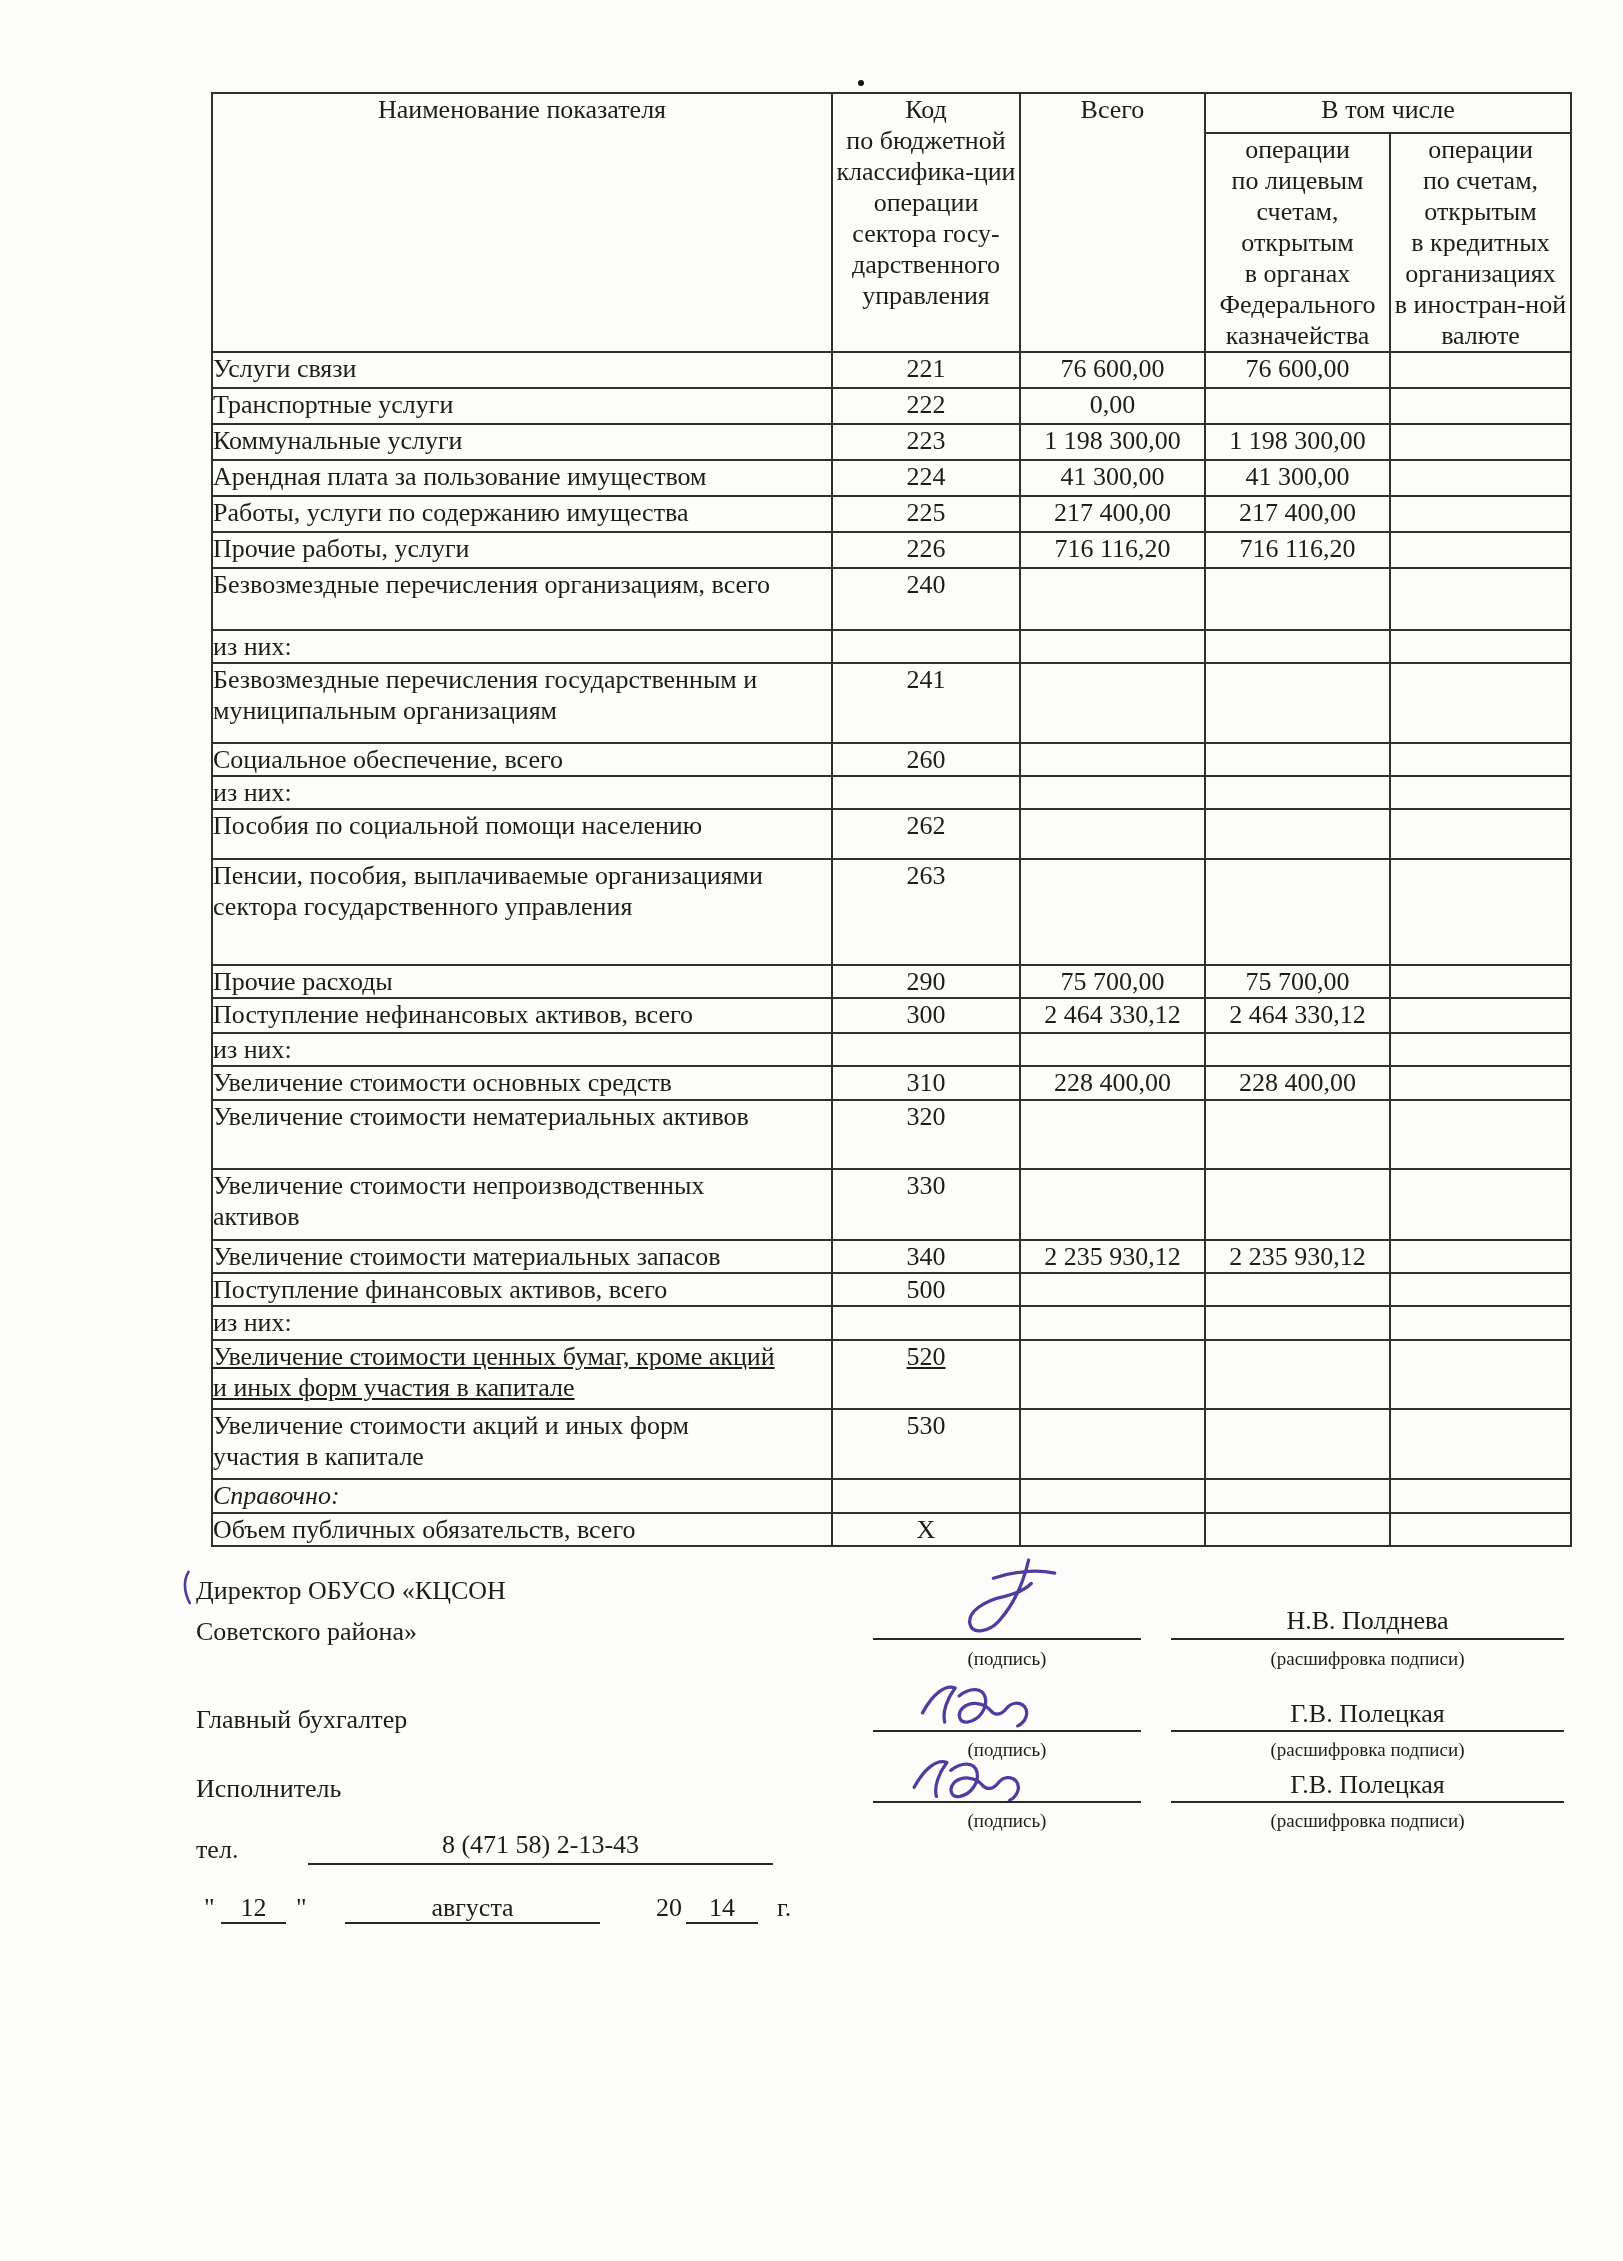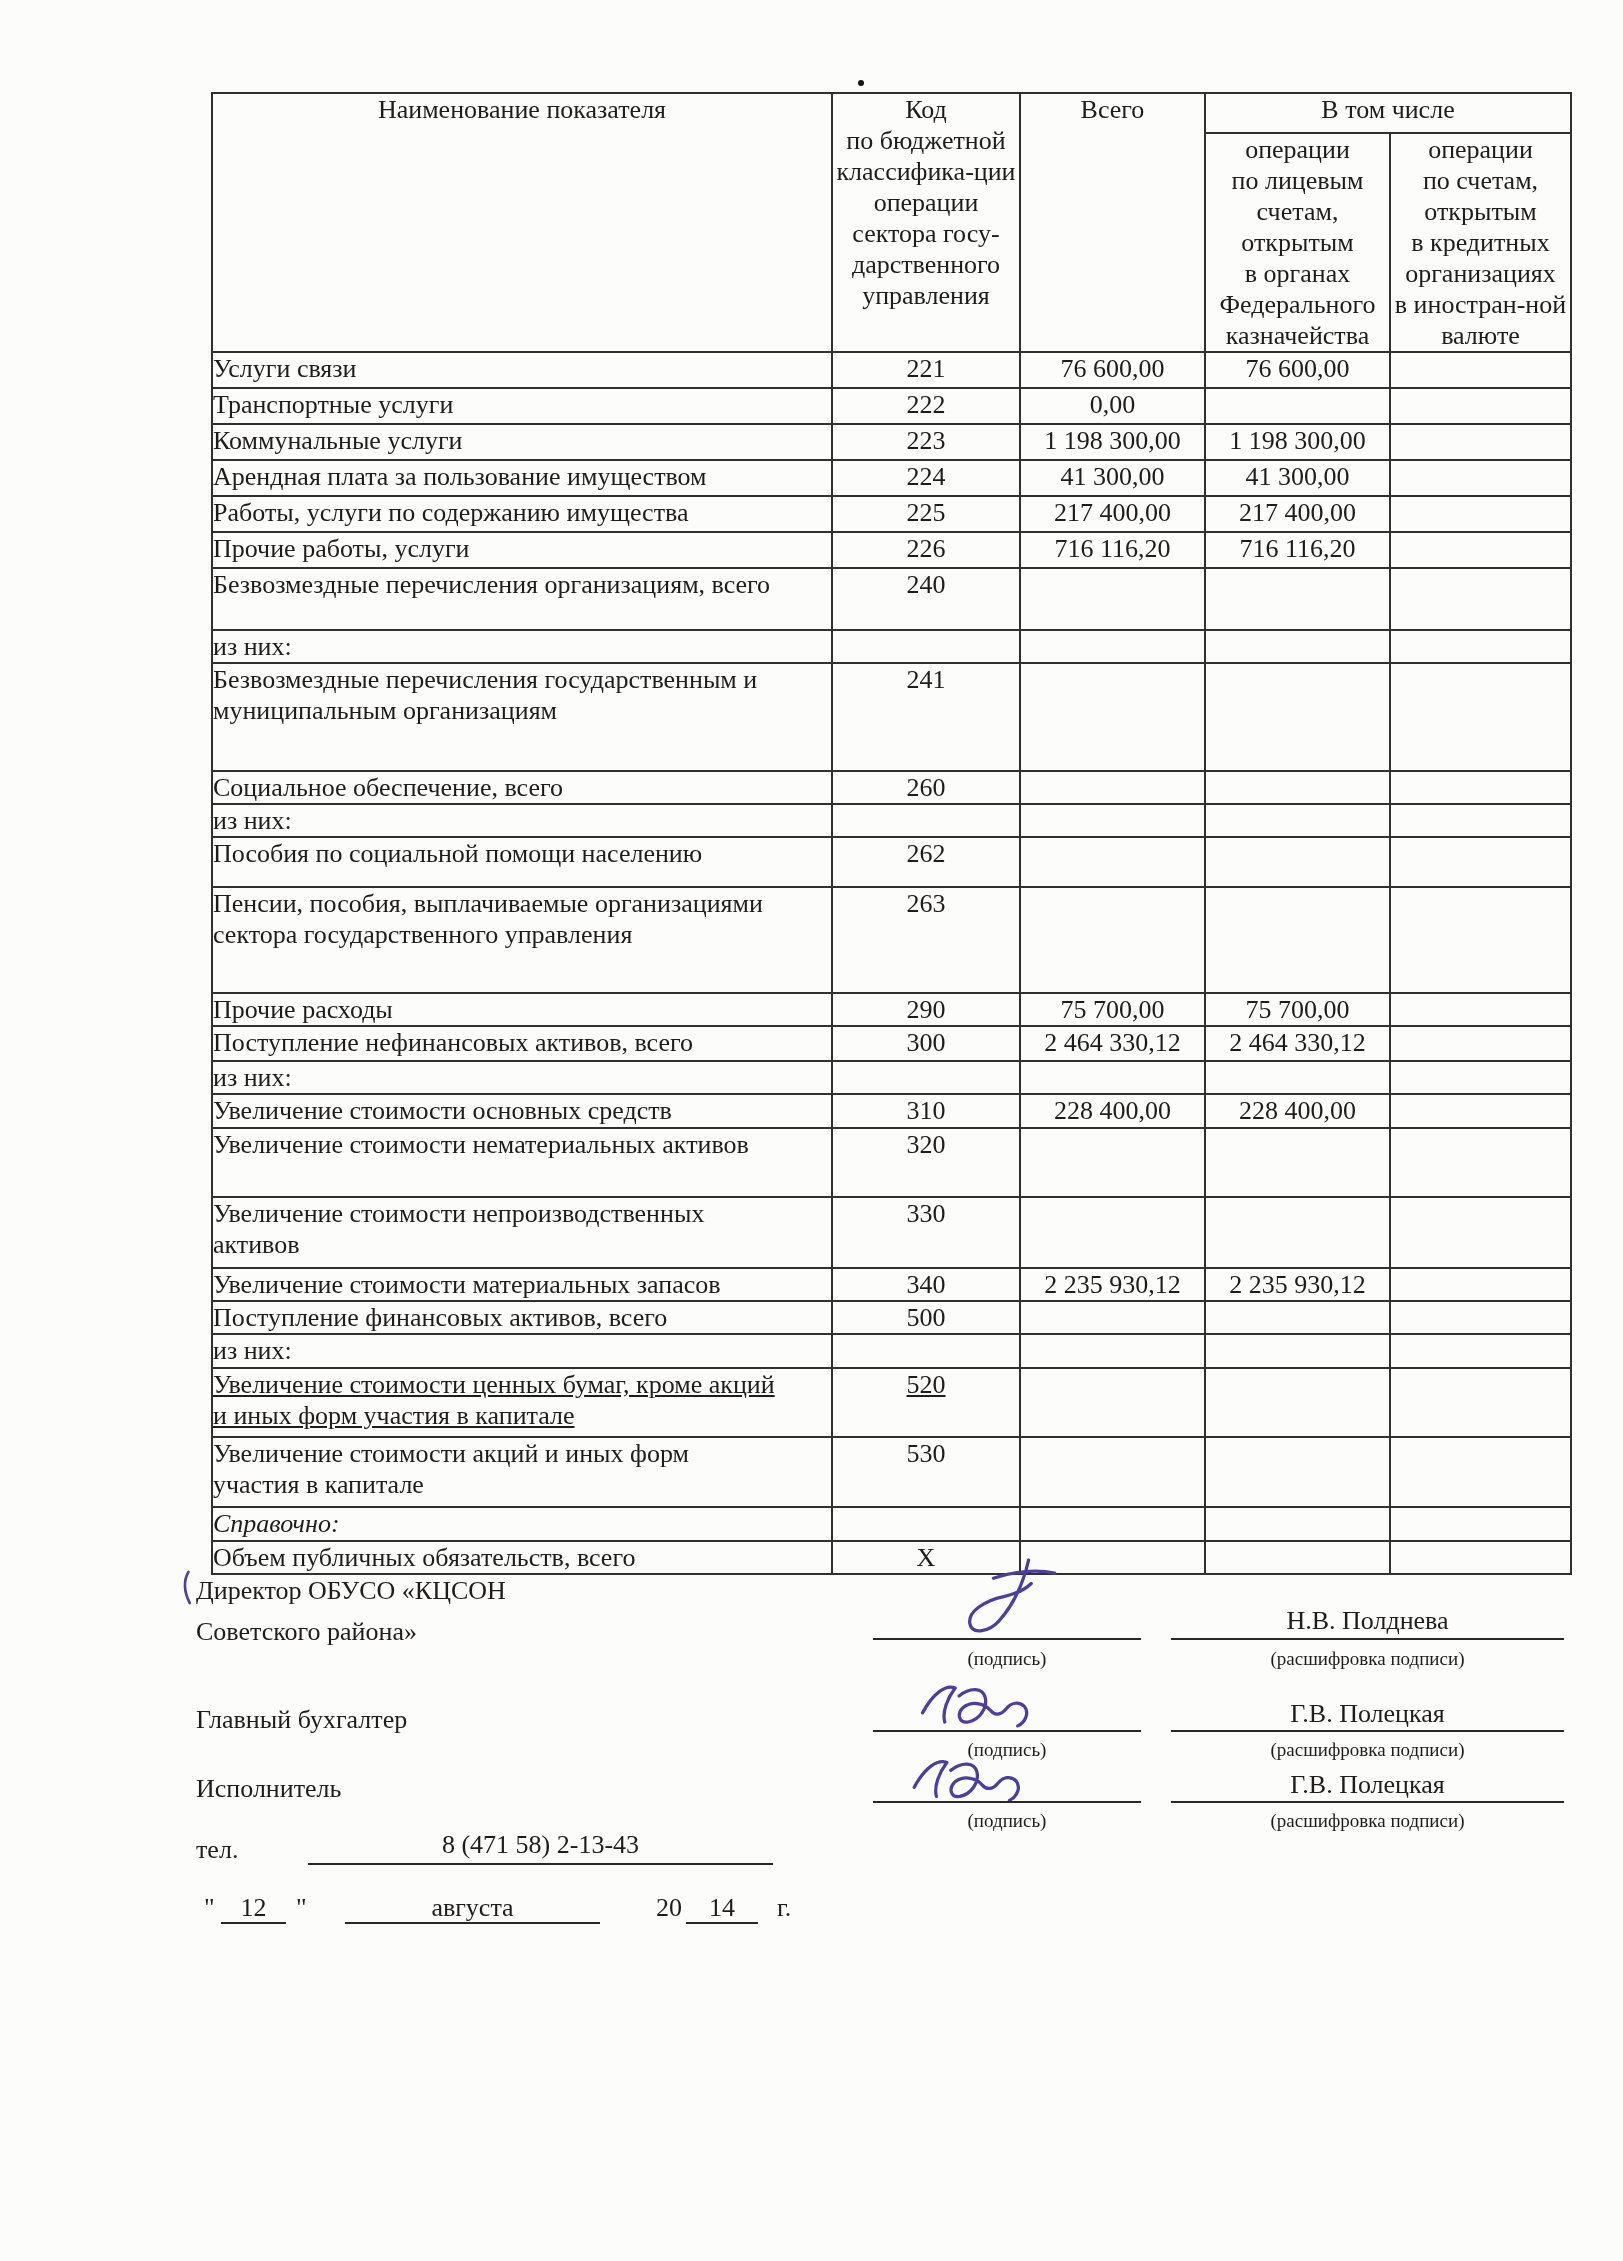--- a/index.html
+++ b/index.html
@@ -139,21 +139,21 @@
           <td class="cell-num"></td>
           <td class="cell-num"></td>
         </tr>
         <tr style="height: 31px;">
           <td class="cell-name">из них:</td>
           <td class="cell-code"></td>
           <td class="cell-num"></td>
           <td class="cell-num"></td>
           <td class="cell-num"></td>
         </tr>
-        <tr style="height: 108px;">
+        <tr style="height: 80px;">
           <td class="cell-name">Безвозмездные перечисления государственным и
 муниципальным организациям</td>
           <td class="cell-code">241</td>
           <td class="cell-num"></td>
           <td class="cell-num"></td>
           <td class="cell-num"></td>
         </tr>
         <tr style="height: 31px;">
           <td class="cell-name">Социальное обеспечение, всего</td>
           <td class="cell-code">260</td>

